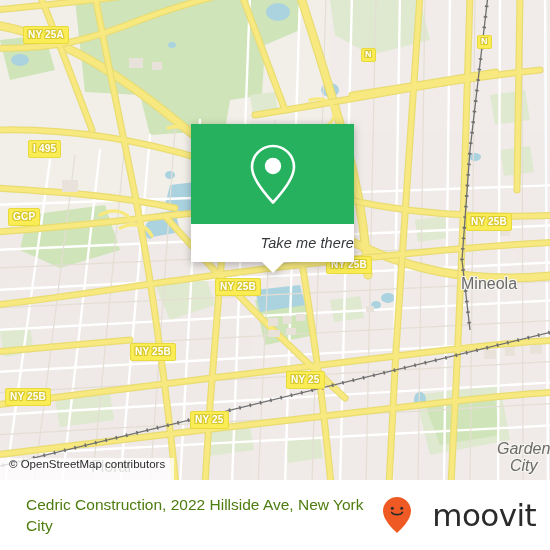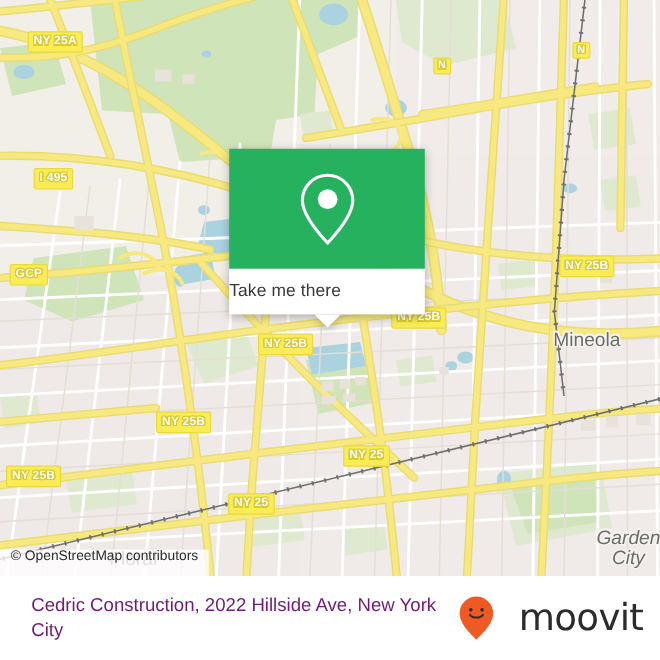--- a/index.html
+++ b/index.html
@@ -82,22 +82,23 @@
     display: flex;
     align-items: center;
     justify-content: center;
   }
   #popup-foot {
     width: 100%;
     height: 38px;
     background: #ffffff;
     display: flex;
     align-items: center;
-    justify-content: flex-start;
+    justify-content: flex-end;
     position: relative;
+    font-style: italic;
   }
   #popup-label {
     color: #35373a;
     font-size: 14.5px;
     font-family: "Liberation Sans", sans-serif;
     letter-spacing: .1px;
   }
   #popup-tail {
     position: absolute;
     left: 50%;
@@ -132,21 +133,21 @@
     width: 550px;
     height: 70px;
     background: #ffffff;
     display: flex;
     align-items: center;
     justify-content: space-between;
     box-sizing: border-box;
     padding: 0 14px 0 26px;
   }
   #footer-title {
-    color: #701a75;
+    color: #4d7c0f;
     font-size: 15.5px;
     line-height: 21px;
     font-family: "Liberation Sans", sans-serif;
     max-width: 380px;
   }
   #brand {
     display: flex;
     align-items: center;
     gap: 20px;
   }
@@ -338,21 +339,21 @@
         <rect x="530" y="345" width="12" height="9"></rect>
         <rect x="129" y="58" width="14" height="10"></rect>
         <rect x="152" y="62" width="10" height="8"></rect>
         <rect x="62" y="180" width="16" height="12"></rect>
         <rect x="500" y="228" width="10" height="8"></rect>
       </g>
     </svg>
 
     <div class="shield" style="left:23px;top:26px;">NY 25A</div>
     <div class="shield" style="left:16px;top:140px;margin-left:12px;">I 495</div>
-    <div class="shield" style="left:8px;top:220px;">GCP</div>
+    <div class="shield" style="left:8px;top:208px;">GCP</div>
     <div class="shield small" style="left:361px;top:48px;">N</div>
     <div class="shield small" style="left:477px;top:35px;">N</div>
     <div class="shield" style="left:466px;top:213px;">NY 25B</div>
     <div class="shield" style="left:326px;top:256px;">NY 25B</div>
     <div class="shield" style="left:215px;top:278px;">NY 25B</div>
     <div class="shield" style="left:130px;top:343px;">NY 25B</div>
     <div class="shield" style="left:5px;top:388px;">NY 25B</div>
     <div class="shield" style="left:286px;top:371px;">NY 25</div>
     <div class="shield" style="left:190px;top:411px;">NY 25</div>
 

